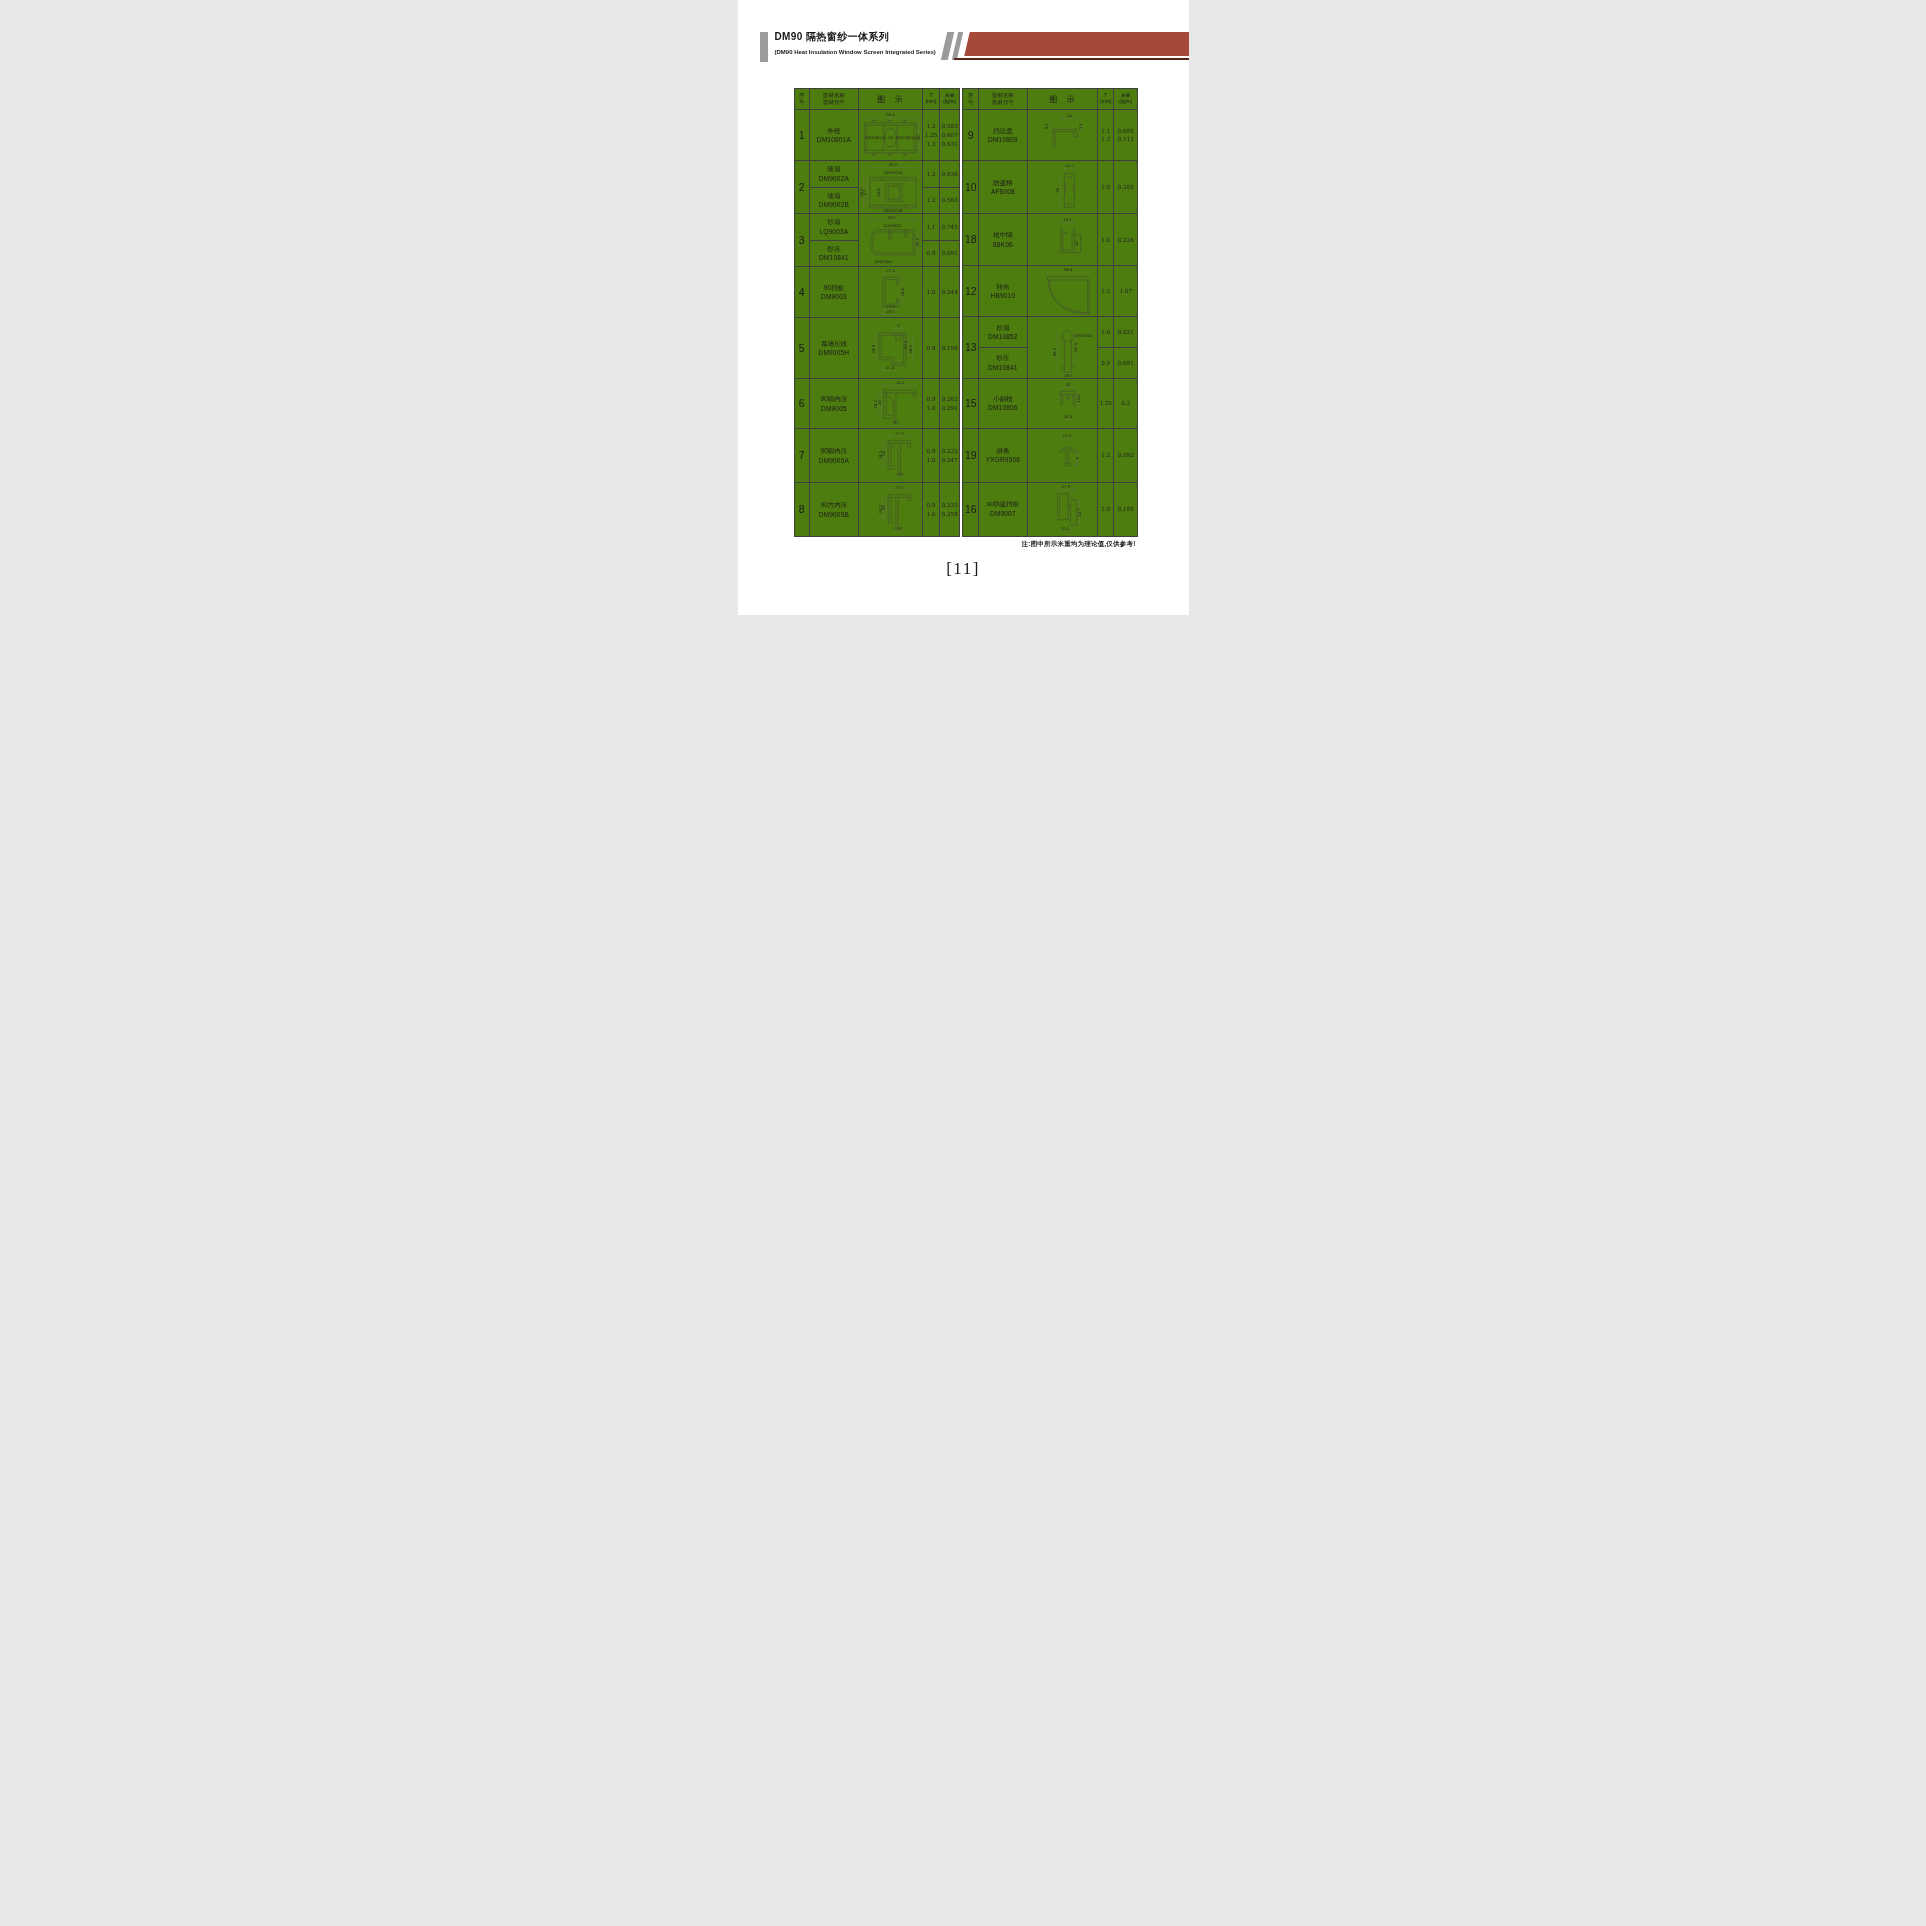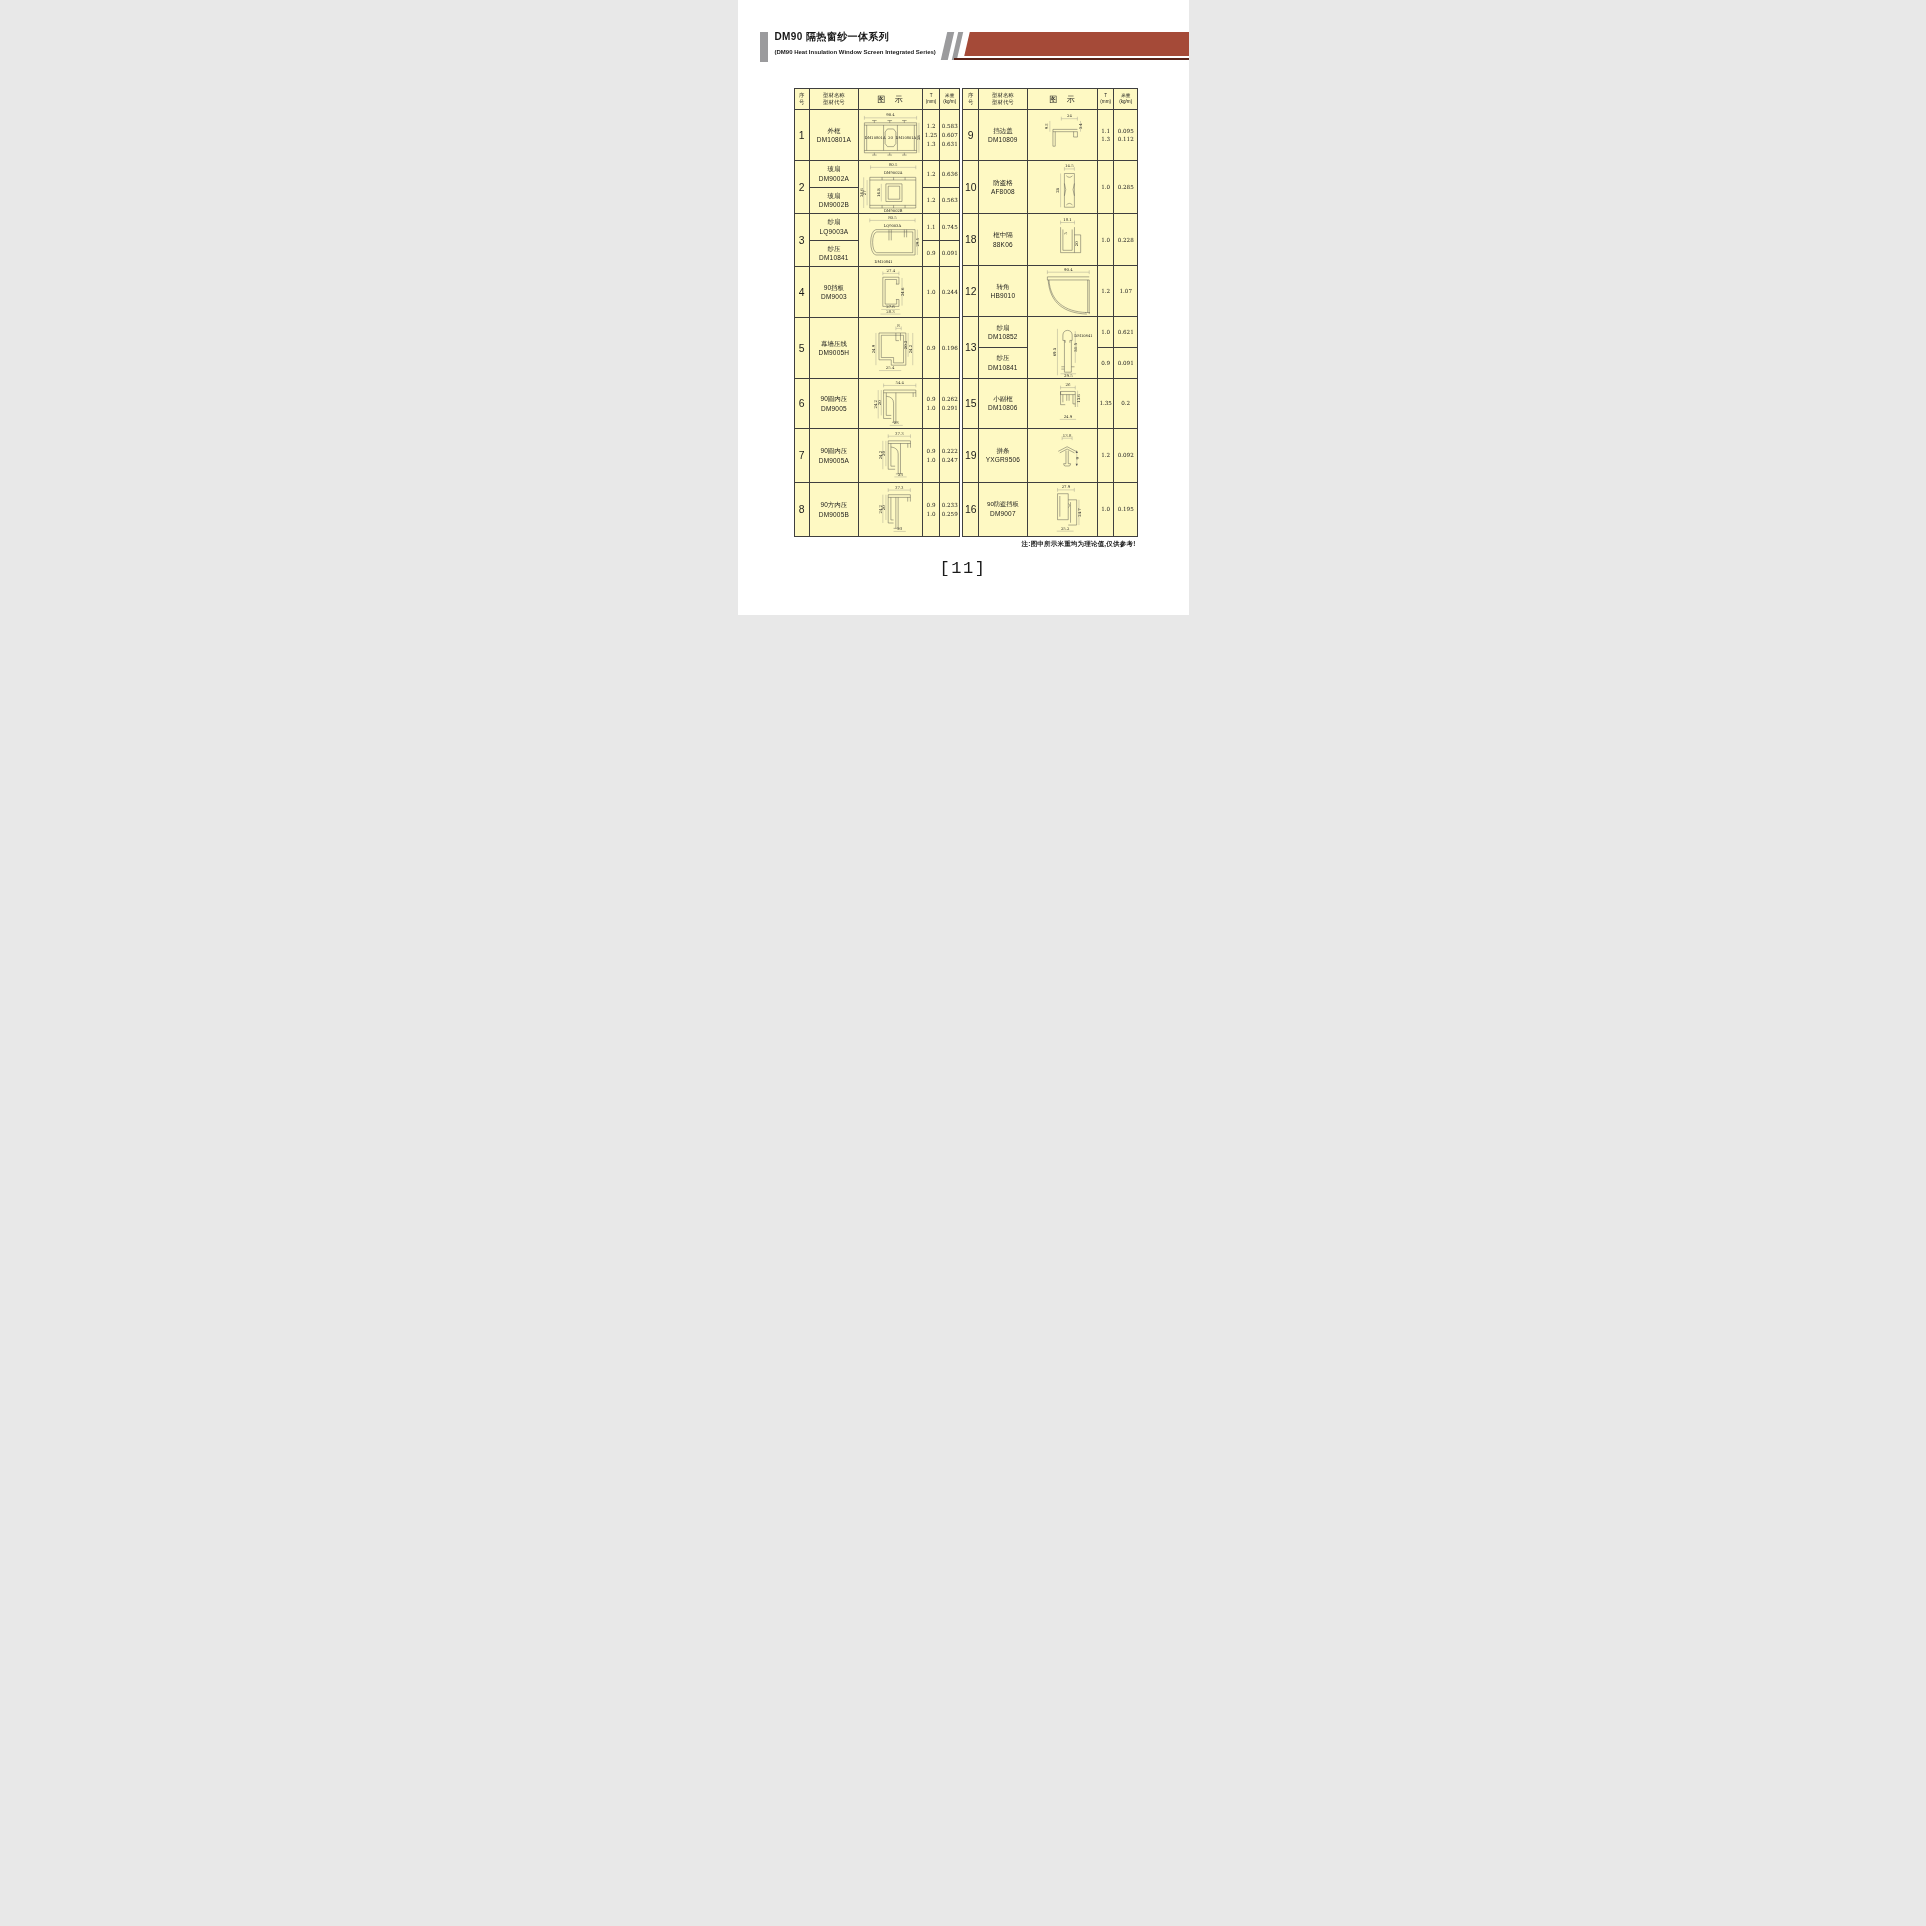--- a/index.html
+++ b/index.html
@@ -13,21 +13,21 @@
   .hdr-sub   { position:absolute; left:37px; top:49px; font-size:6px; font-weight:bold; white-space:nowrap; }
   .stripe    { position:absolute; top:32px; height:28px; background:#9b9b9d; transform:skewX(-13deg); }
   .stripe.s1 { left:206px; width:6.5px; }
   .stripe.s2 { left:217px; width:5px; }
   .banner    { position:absolute; left:229px; top:32px; width:247px; height:24px;
                background:#a54a38; transform:skewX(-13deg); }
   .hdr-line  { position:absolute; left:216px; top:58px; width:235px; height:1.5px; background:#5a241a; }
 
   
   .tablewrap { position:absolute; left:56px; top:88px; display:flex; gap:2.3px; }
-  table { border-collapse:collapse; table-layout:fixed; background:#fef9c3; }
+  table { border-collapse:collapse; table-layout:fixed; background:#4d7c0f; }
   td,th { border:0.5px solid #3f3f3f; padding:0; text-align:center; vertical-align:middle; }
   thead th { border-bottom:1.2px double #3f3f3f; font-weight:normal; }
   table { border-top:0.8px solid #3f3f3f; border-bottom:0.8px solid #3f3f3f; }
 
   .h2l { display:flex; flex-direction:column; line-height:1.35; font-size:5.4px; gap:0.4px; }
   .h2l.small { font-size:4.6px; }
   .hdiag { font-size:8px; letter-spacing:0.8px; }
 
   td.seq { font-size:10.4px; }
   .nm { font-size:6.5px; line-height:1.45; }
@@ -44,21 +44,21 @@
   
   .pf { stroke:#3f3f3f; stroke-width:1.1; fill:none; }
   .dl { stroke:#777; stroke-width:0.8; fill:none; }
   .af { fill:#555; stroke:none; }
   svg text { font-family:"DejaVu Serif",serif; font-size:10px; fill:#222; }
   svg text.lbl { font-size:9.5px; }
 
   
   .note { position:absolute; top:540px; right:53px; font-size:6.5px; font-weight:bold; letter-spacing:0.2px; }
   .pageno { position:absolute; top:559px; left:0; width:100%; text-align:center;
-            font-size:17px; font-family:Liberation Mono, monospace; letter-spacing:1.5px; }
+            font-size:17px; font-family:Liberation Serif, serif; letter-spacing:1.5px; }
 </style>
 </head>
 <body>
 
 <div class="page">
 
   <div class="hdr-bar-left"></div>
   <div class="hdr-title">DM90 隔热窗纱一体系列</div>
   <div class="hdr-sub">(DM90 Heat Insulation Window Screen Integrated Series)</div>
   <div class="stripe s1"></div>

